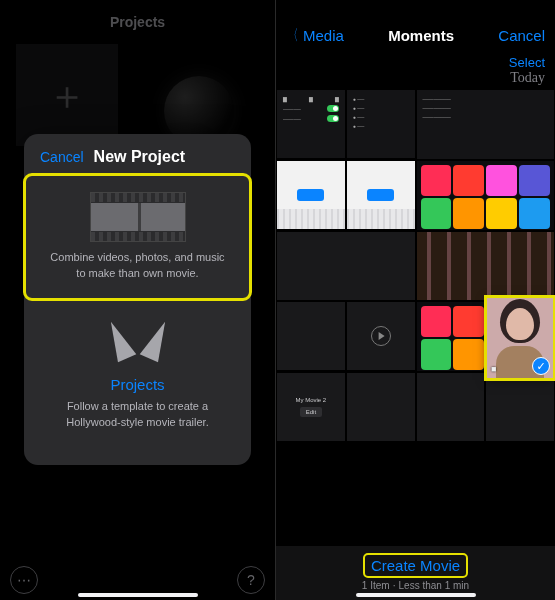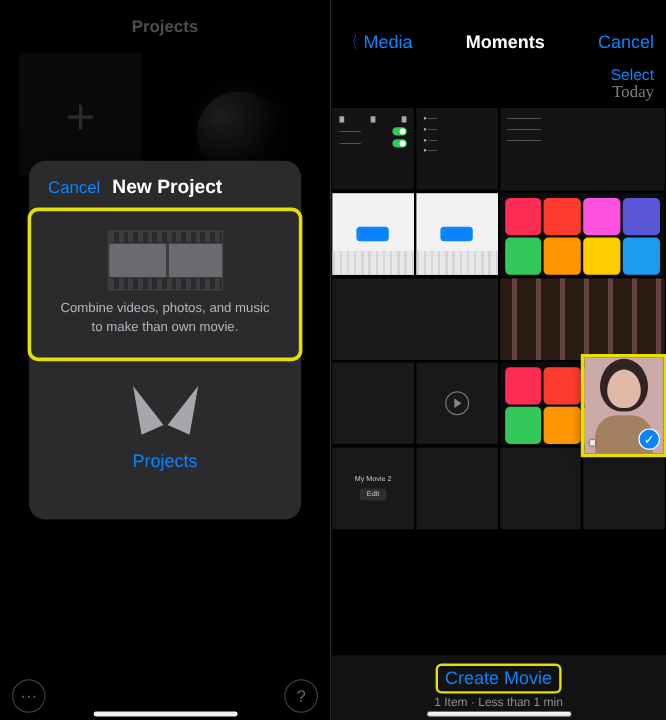--- a/index.html
+++ b/index.html
@@ -236,20 +236,21 @@
       <div class="film"></div>
       <div class="opt-desc">Combine videos, photos, and music to make than own movie.</div>
     </div>
 
     <div class="option">
       <div class="spotlights">
         <div class="spot l"></div>
           <div class="spot r"></div>
       </div>
       <div class="opt-title">Projects</div>
+      <div class="opt-desc">Follow a template to create a Hollywood-style movie trailer.</div>
     </div>
   </div>
 
   <div class="foot">
     <div class="fbtn">⋯</div>
     <div class="fbtn">?</div>
   </div>
   <div class="home-ind"></div>
 </div>
 

